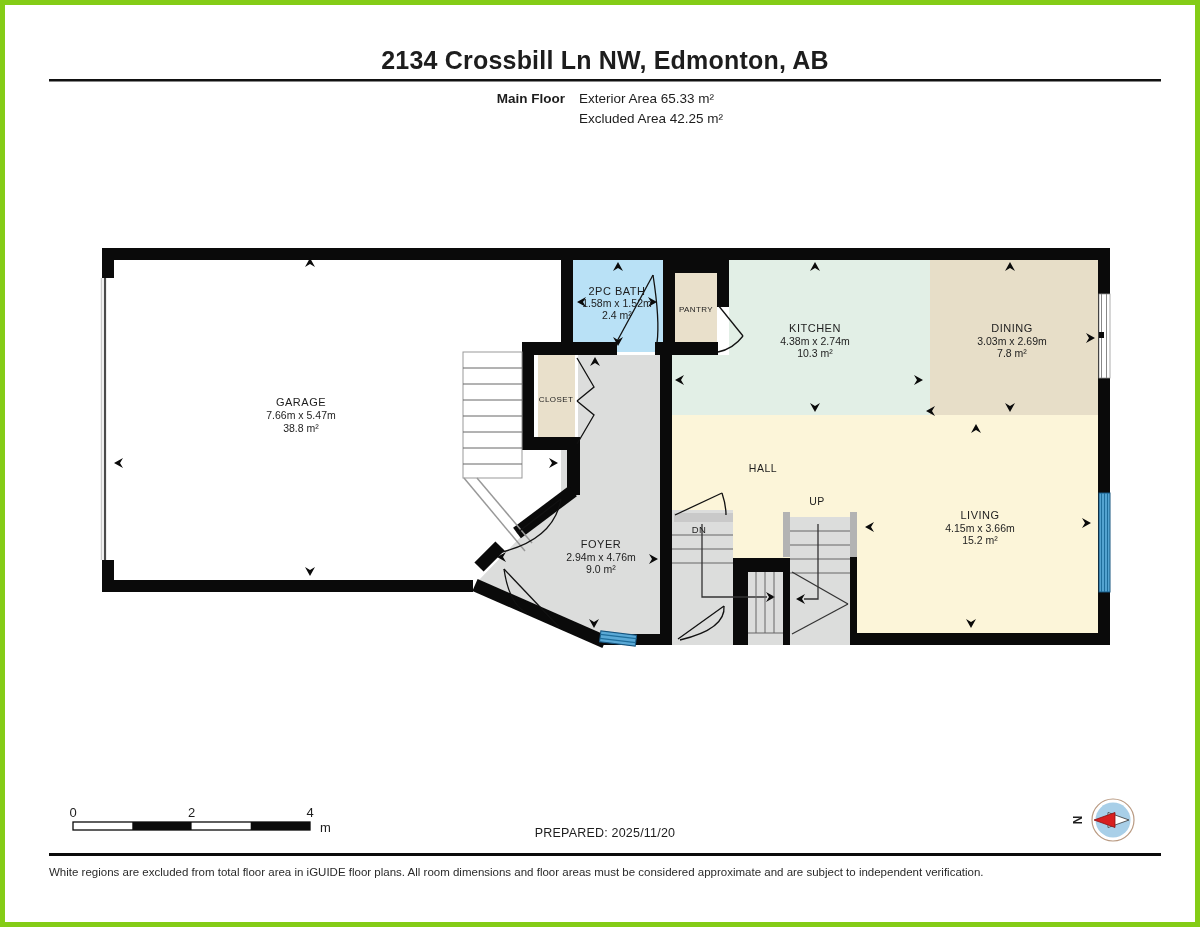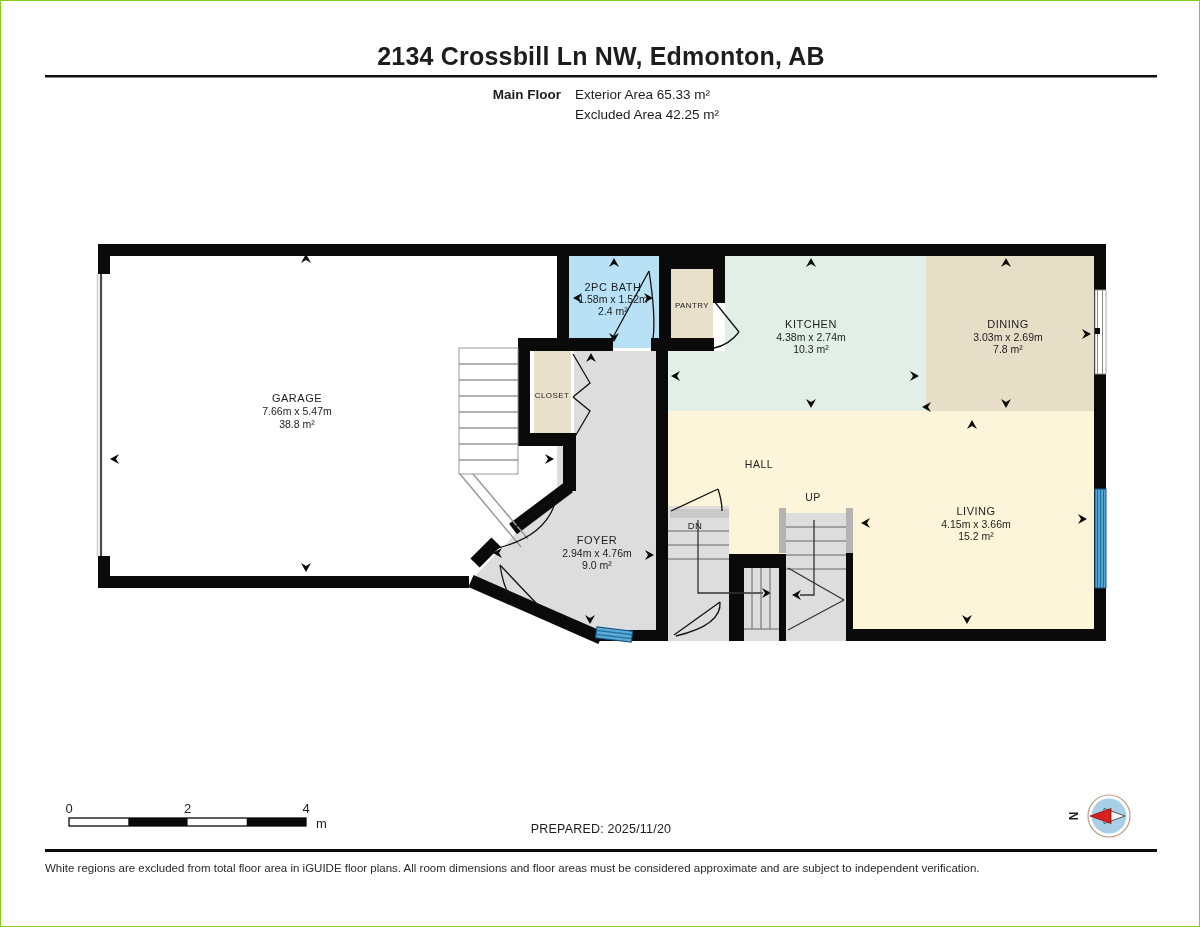--- a/index.html
+++ b/index.html
@@ -1,18 +1,18 @@
 <!DOCTYPE html>
 <html><head>
 <meta charset="utf-8">
 <style>
   html,body{margin:0;padding:0;background:#ffffff;}
   #page{
     position:relative;width:1200px;height:927px;background:#fff;
-    box-sizing:border-box;border:1px solid #84cc16;overflow:hidden;
+    box-sizing:border-box;border:5px solid #84cc16;overflow:hidden;
     font-family:"Liberation Sans",sans-serif;
   }
   svg{position:absolute;top:0;left:0;}
   text{font-family:"Liberation Sans",sans-serif;fill:#1d1d1d;}
   .title{font-size:25px;font-weight:bold;letter-spacing:.2px;}
   .sub-bold{font-size:13.5px;font-weight:bold;}
   .sub{font-size:13.5px;}
   .room-name{font-size:11px;letter-spacing:.5px;}
   .room-dim{font-size:10.5px;}
   .room-small{font-size:8px;letter-spacing:.4px;}

